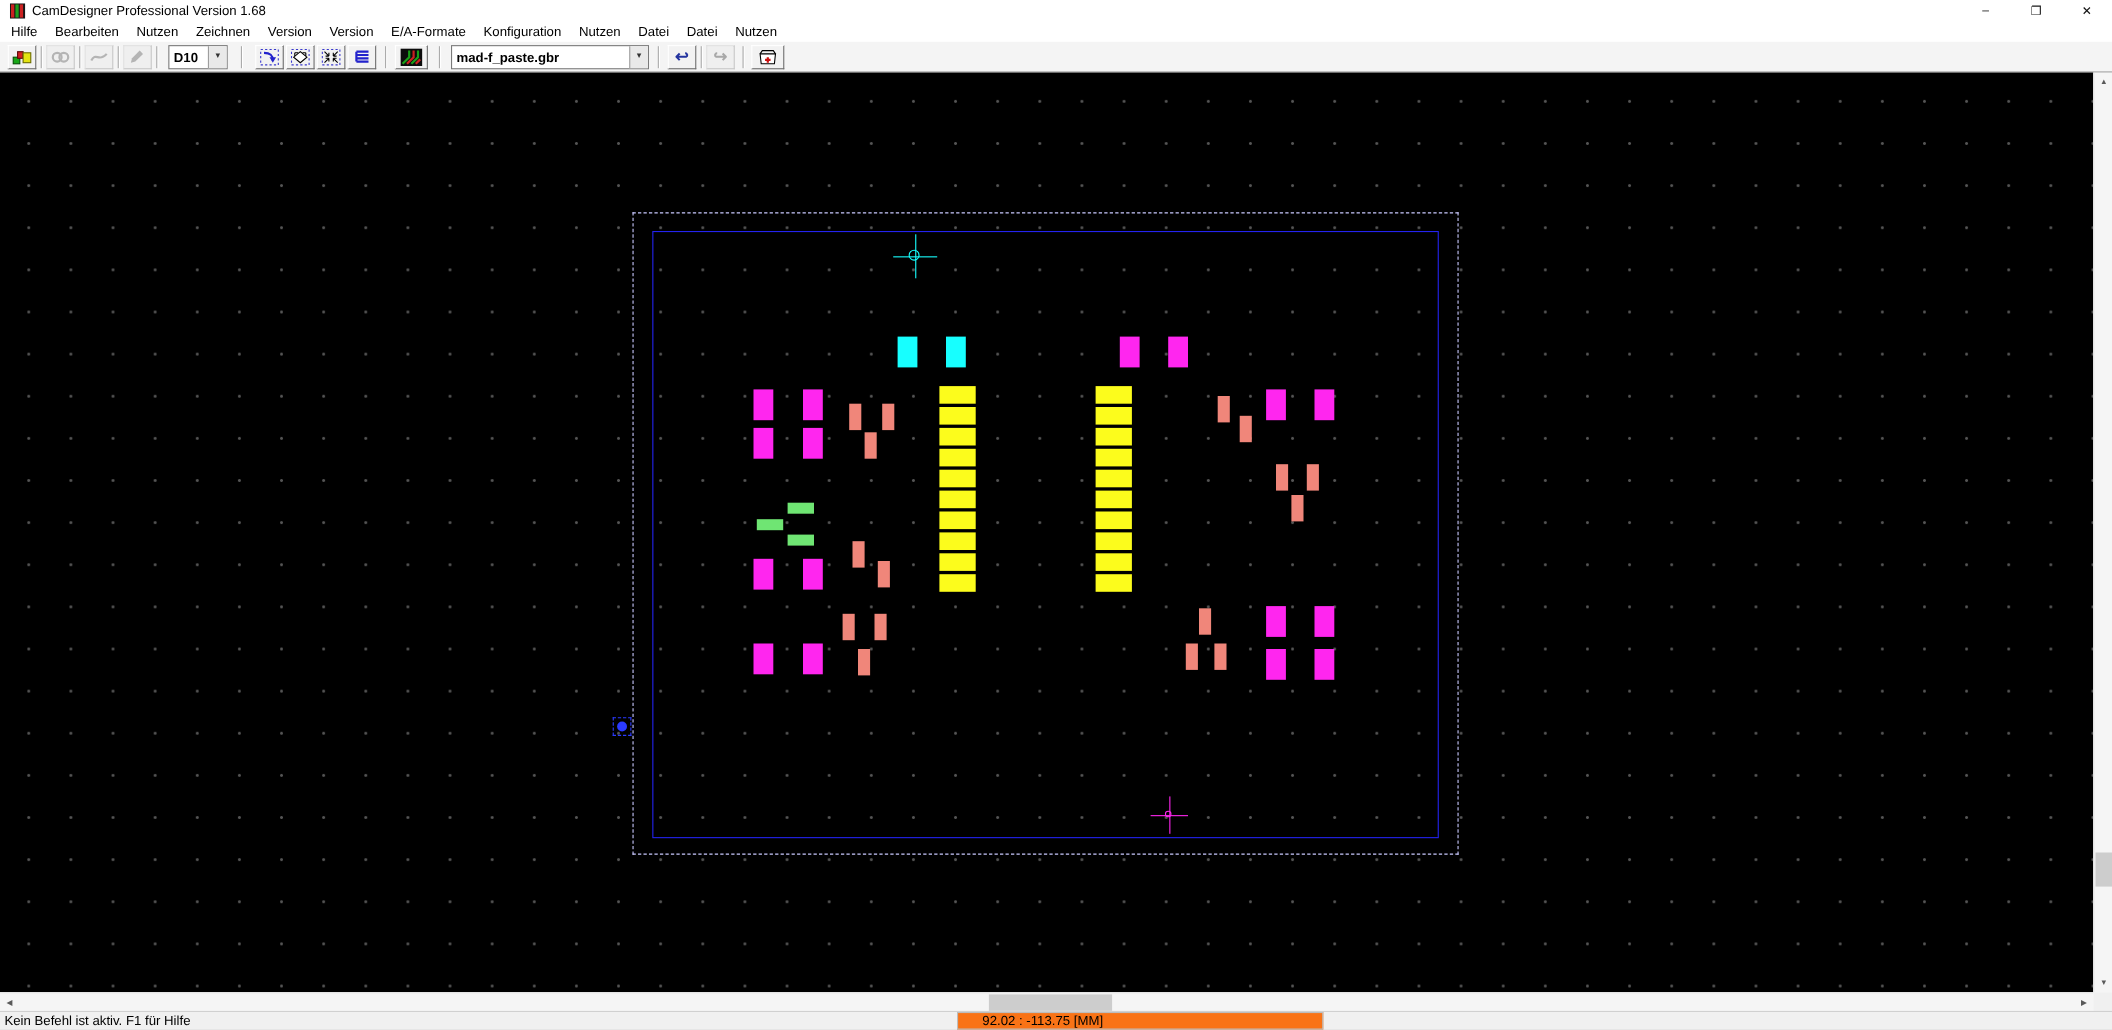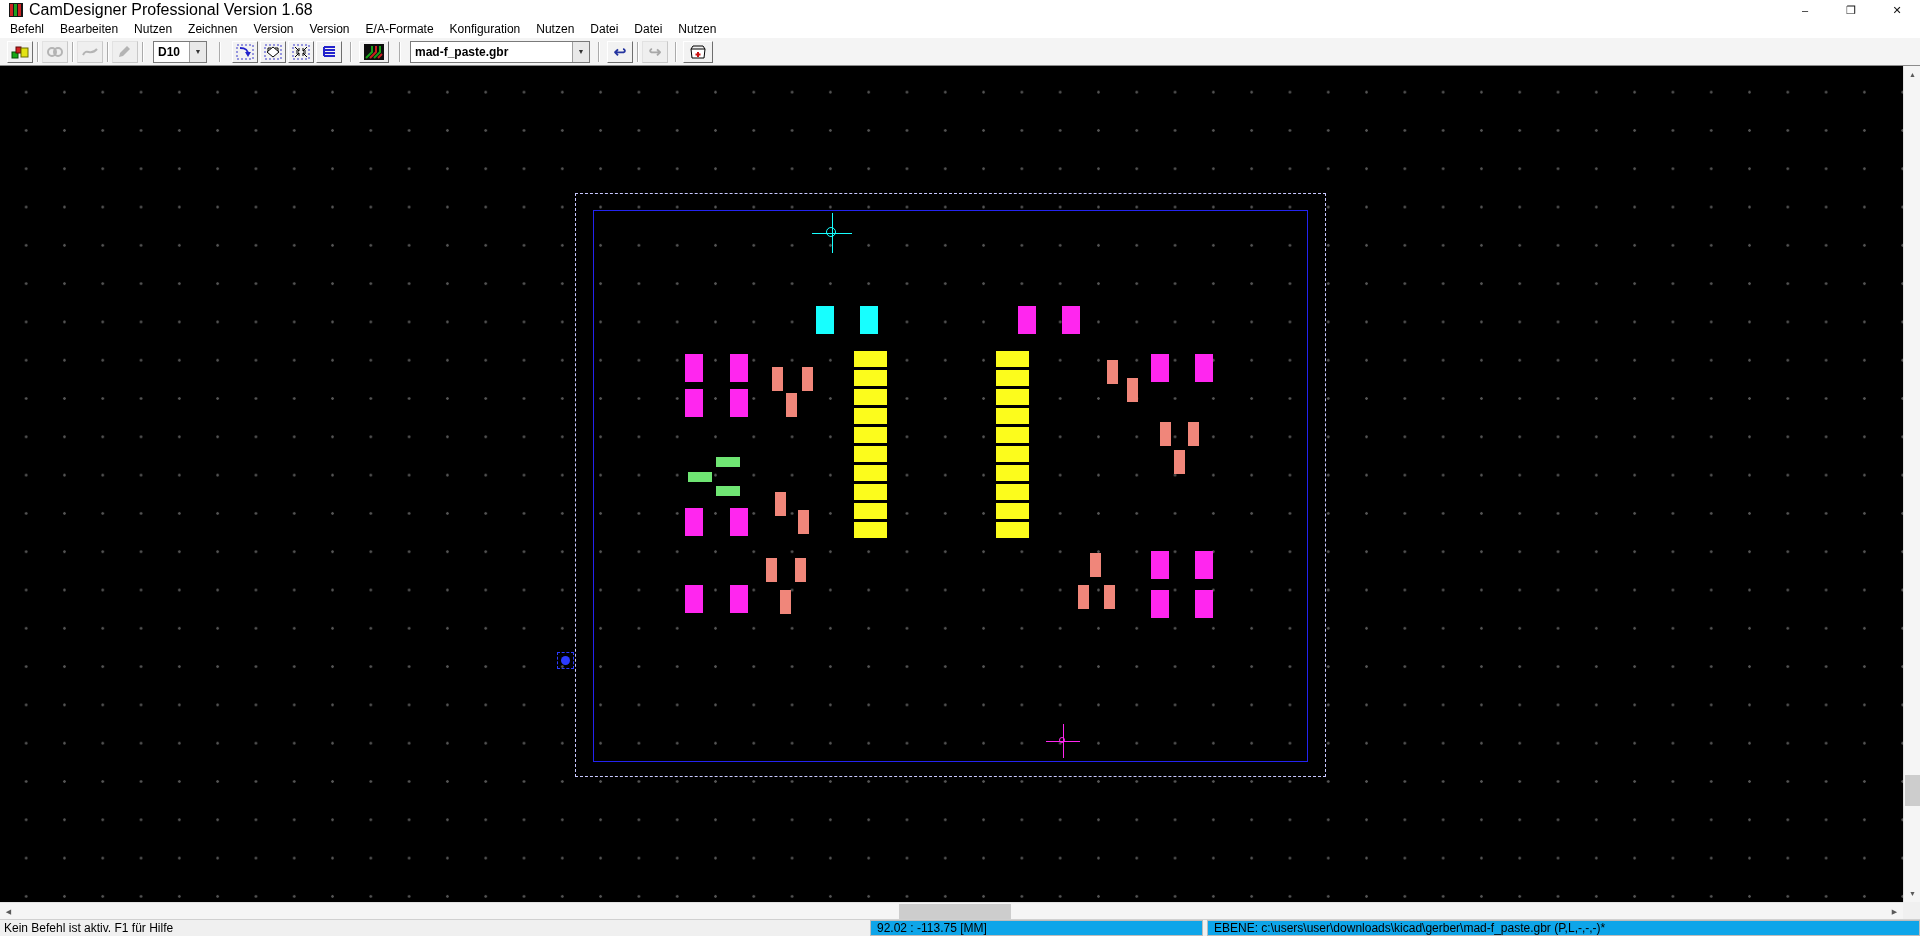--- a/index.html
+++ b/index.html
@@ -3,21 +3,21 @@
 <meta charset="utf-8">
 <style>
   * { box-sizing: border-box; margin: 0; padding: 0; }
   html,body { width:1920px; height:936px; overflow:hidden; background:#fff;
     font-family:"Liberation Sans", sans-serif; font-size:12px; color:#000; }
 
   
   .titlebar { position:absolute; left:0; top:0; width:1920px; height:20px;
     background:#ffffff; display:flex; align-items:center; }
   .title-icon { width:14px; height:14px; margin:0 6px 0 9px; }
-  .title-text { font-size:16px; }
+  .title-text { font-size:12px; }
   .win-controls { margin-left:auto; display:flex; height:20px; }
   .win-btn { width:46px; height:20px; display:flex; align-items:center; justify-content:center;
     font-size:11px; color:#111; }
 
   
   .menubar { position:absolute; left:0; top:20px; width:1920px; height:18px;
     background:#ffffff; display:flex; align-items:center; padding-left:2px; }
   .menu-item { padding:1px 8px; font-size:12px; }
 
   
@@ -63,21 +63,21 @@
     align-items:center; justify-content:center; font-size:7px; color:#5a5a5a; }
   .hthumb { position:absolute; top:1px; height:15px; background:#cdcdcd; }
   .vthumb { position:absolute; left:1px; width:15px; background:#cdcdcd; }
   .scroll-corner { position:absolute; left:1903px; top:902px; width:17px; height:17px; background:#f0f0f0; }
 
   
   .statusbar { position:absolute; left:0; top:919px; width:1920px; height:17px;
     background:#f0f0f0; border-top:1px solid #d0d0d0; font-size:12px; }
   .status-msg { position:absolute; left:4px; top:1px; }
   .status-box { position:absolute; top:0; height:16px; border:1px solid #bdbdbd;
-    background:#0ea5e9; padding:0 6px; white-space:nowrap; overflow:hidden; }
+    background:#f97316; padding:0 22px; white-space:nowrap; overflow:hidden; }
   .status-coords { left:870px; width:333px; }
   .status-layer  { left:1207px; width:713px; }
 
   svg { display:block; }
 </style>
 </head>
 <body>
 
 <div class="titlebar">
   <span class="title-icon">
@@ -91,21 +91,21 @@
   <span class="title-text">CamDesigner Professional Version 1.68</span>
   <span class="win-controls">
     <span class="win-btn">–</span>
     <span class="win-btn">❐</span>
     <span class="win-btn">✕</span>
   </span>
 </div>
 
 <div class="menubar">
   <span style="display:flex;">
-      <span class="menu-item">Befehl</span>
+      <span class="menu-item">Hilfe</span>
       <span class="menu-item">Bearbeiten</span>
       <span class="menu-item">Nutzen</span>
       <span class="menu-item">Zeichnen</span>
       <span class="menu-item">Version</span>
       <span class="menu-item">Version</span>
       <span class="menu-item">E/A-Formate</span>
       <span class="menu-item">Konfiguration</span>
       <span class="menu-item">Nutzen</span>
       <span class="menu-item">Datei</span>
       <span class="menu-item">Datei</span>
@@ -318,14 +318,13 @@
 <div class="vscroll">
   <span class="scroll-arrow" style="top:0; left:0;">▲</span>
   <span class="vthumb" style="top:709px; height:31px;"></span>
   <span class="scroll-arrow" style="bottom:0; left:0;">▼</span>
 </div>
 <div class="scroll-corner"></div>
 
 <div class="statusbar">
   <span class="status-msg">Kein Befehl ist aktiv. F1 für Hilfe</span>
   <span class="status-box status-coords">92.02 : -113.75 [MM]</span>
-  <span class="status-box status-layer">EBENE: c:\users\user\downloads\kicad\gerber\mad-f_paste.gbr (P,L,-,-,-)*</span>
 </div>
 
 </body></html>

